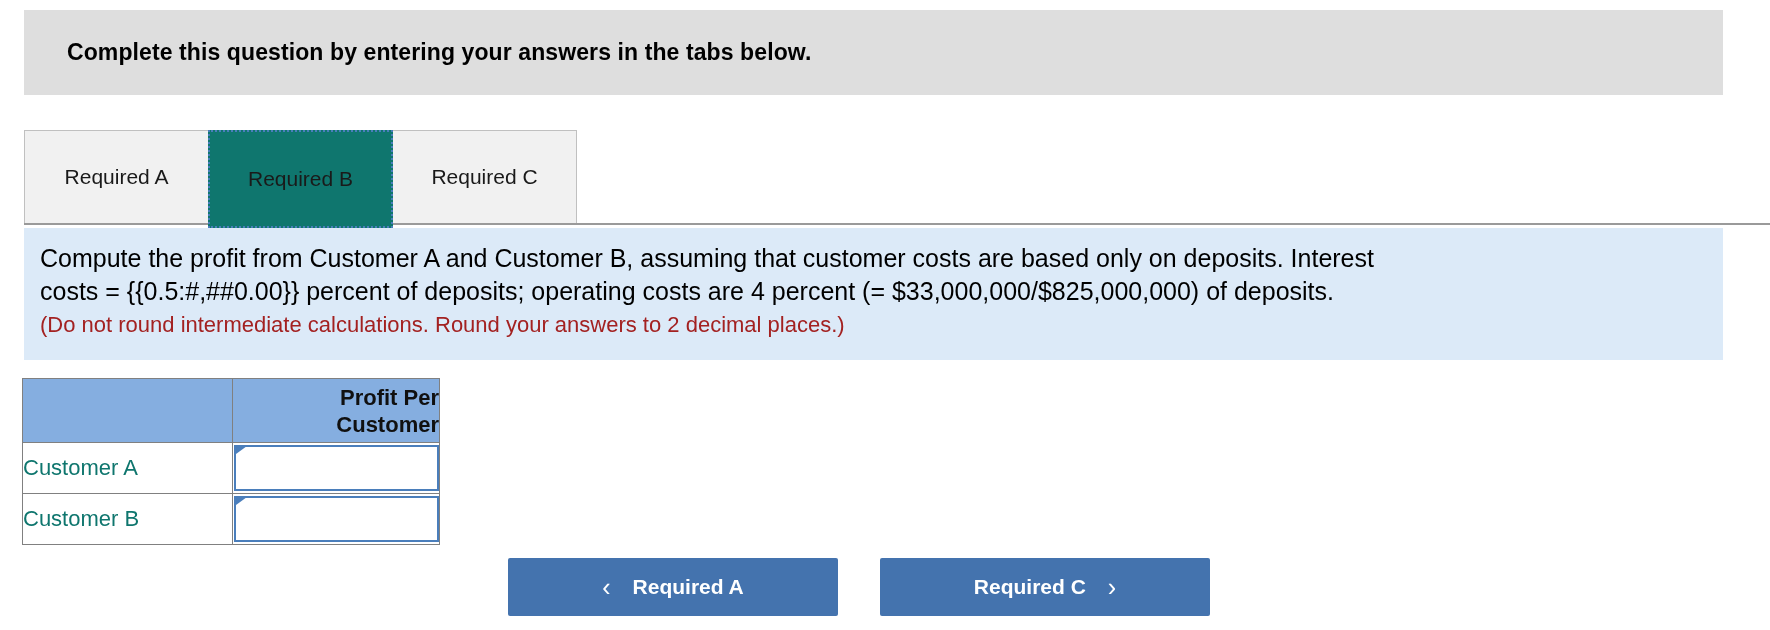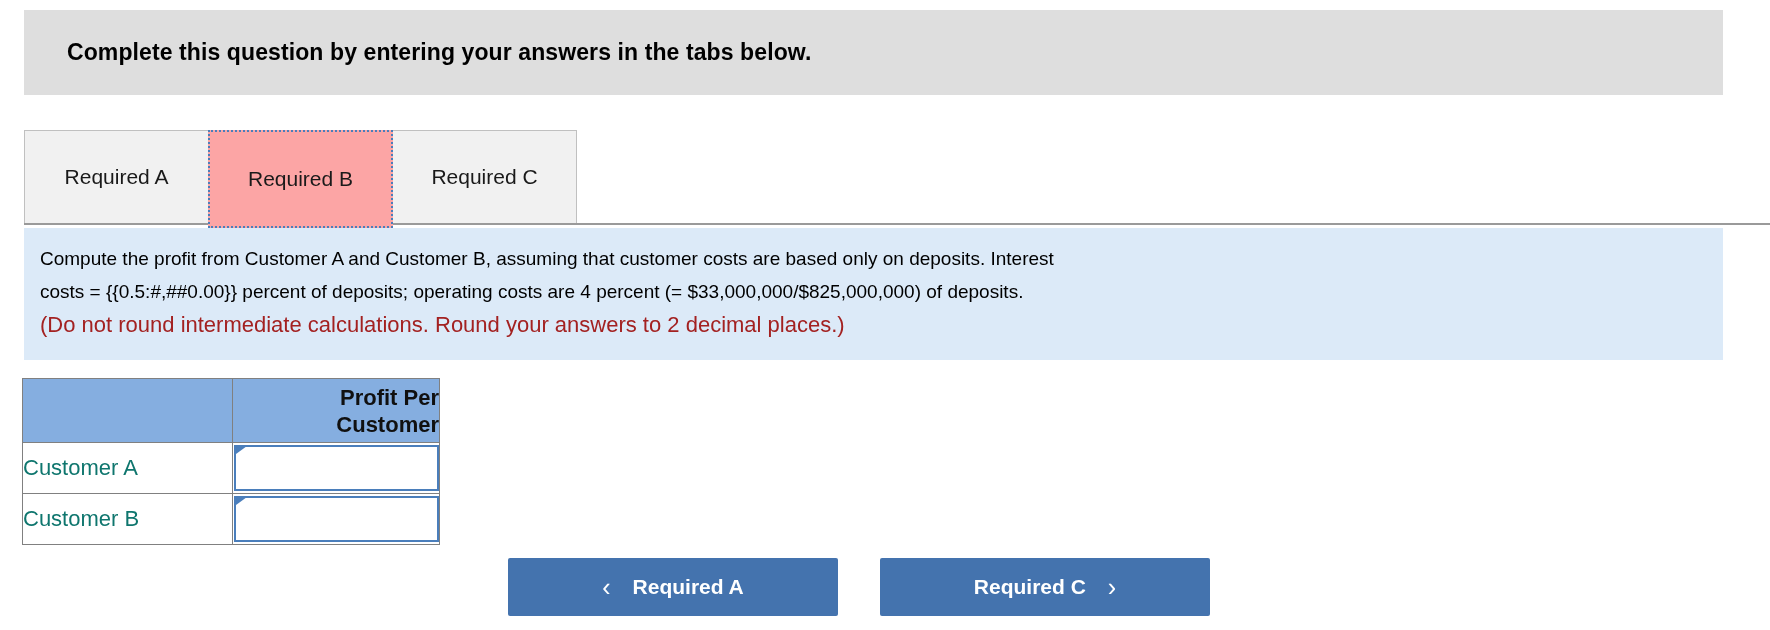--- a/index.html
+++ b/index.html
@@ -54,21 +54,21 @@
     justify-content: center;
     font-size: 21px;
     color: #1a1a1a;
     background: #f1f1f1;
     border: 1px solid #c0c0c0;
     margin-right: -1px;
     position: relative;
     white-space: nowrap;
   }
   .tab.active {
-    background: #fca5a5;
+    background: #0f766e;
     border: 2px dotted #4a7ebb;
     z-index: 5;
     height: 98px;
   }
 
   
   .tabs-rule {
     position: absolute;
     left: 24px;
     top: 223px;
@@ -82,21 +82,21 @@
     position: absolute;
     left: 24px;
     top: 228px;
     width: 1699px;
     height: 132px;
     background: #dceaf8;
     box-sizing: border-box;
     padding: 14px 24px 0 16px;
   }
   .info-line {
-    font-size: 19px;
+    font-size: 25px;
     line-height: 33px;
     color: #000000;
   }
   .info-note {
     font-size: 22px;
     line-height: 33px;
     color: #a32121;
   }
 
   

